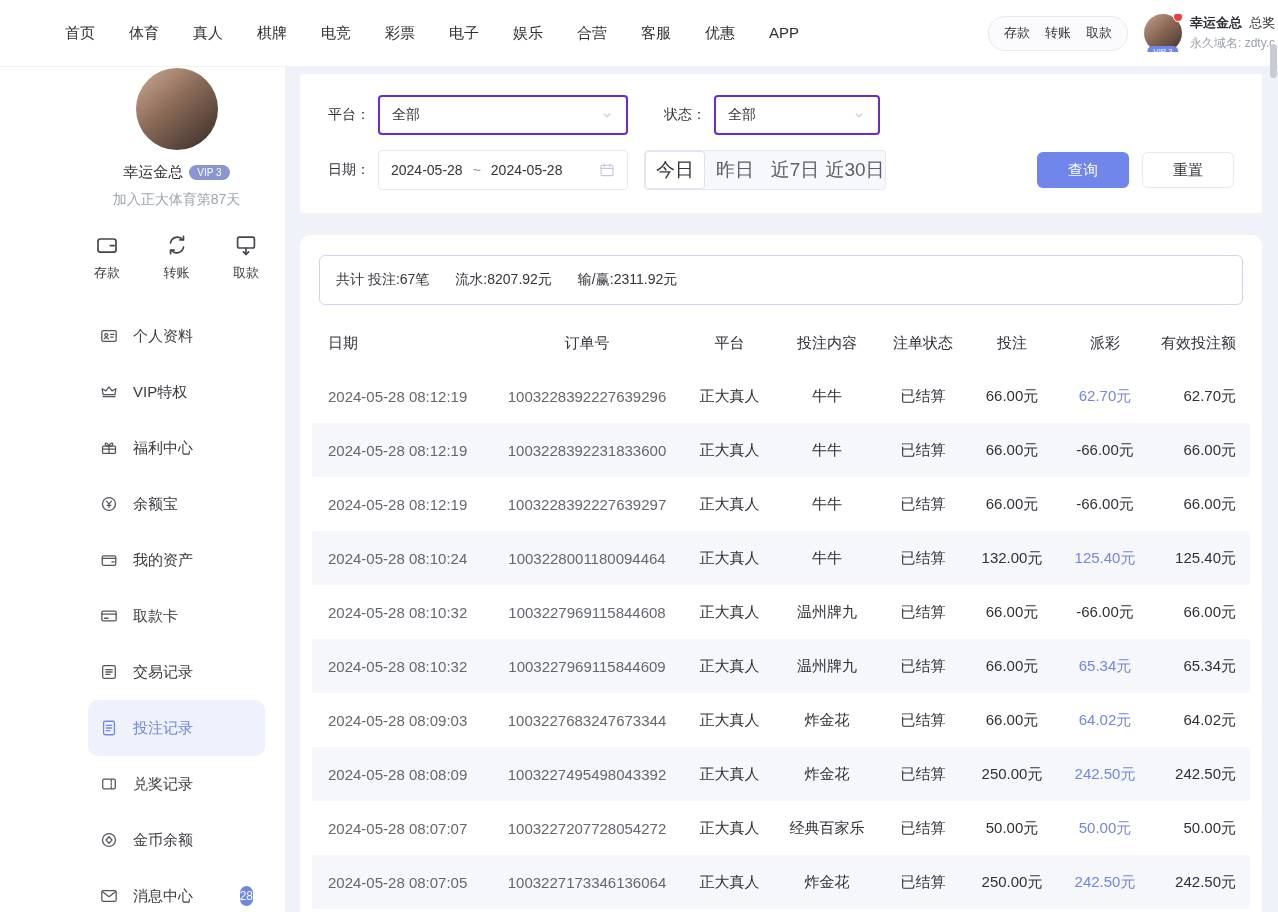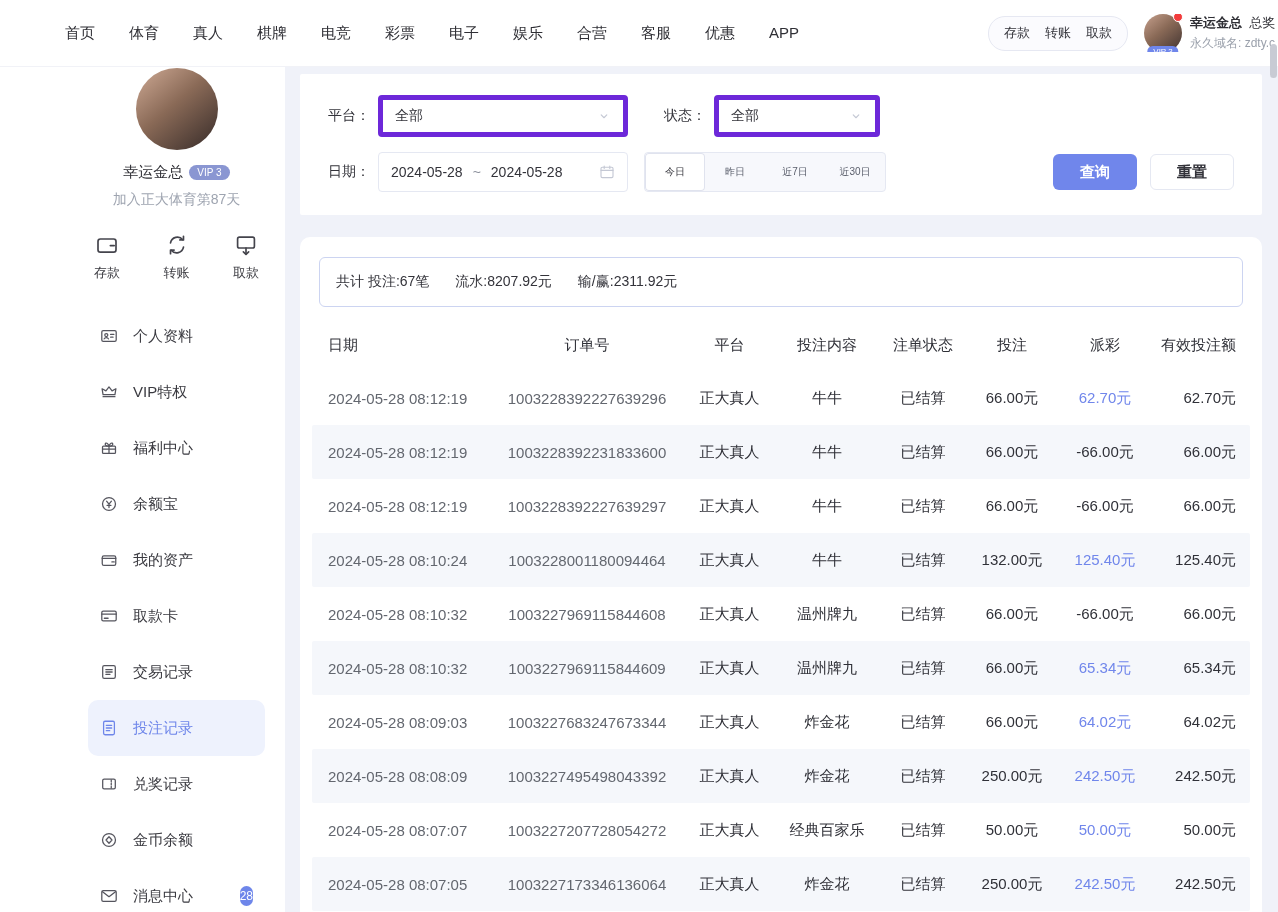--- a/index.html
+++ b/index.html
@@ -60,33 +60,33 @@
   .menu-item.active{background:#eef2fd;color:#6e86ea;}
   .menu-item.active .mi-icon{color:#6e86ea;}
   .mi-label{white-space:nowrap;}
   .mi-badge{margin-left:auto;background:#6e86ea;color:#fff;font-size:12px;line-height:1;padding:4px 0;border-radius:10px;}
   
   main{position:absolute;left:300px;top:66px;width:962px;}
   .filter-card{background:#fff;border-radius:2px;margin-top:8px;padding:21px 28px 23px;}
   .f-row{display:flex;align-items:center;}
   .f-row + .f-row{margin-top:15px;}
   .f-label{font-size:14px;color:#33333a;margin-right:8px;white-space:nowrap;}
-  .select{width:250px;height:40px;border:5px solid #6d28d9;border-radius:4px;display:flex;align-items:center;
+  .select{width:250px;height:40px;border:2px solid #6d28d9;border-radius:4px;display:flex;align-items:center;
     justify-content:space-between;padding:16px 12px;font-size:14px;color:#33333a;cursor:pointer;background:#fff;box-sizing:border-box;}
   .select.small{width:166px;}
   .sel-chev,.cal{color:#c4c8d4;display:flex;}
   .gap-left{margin-left:36px;}
   .date-box{width:250px;height:40px;border:1px solid #e5e8f2;border-radius:4px;display:flex;align-items:center;
     padding:0 12px;font-size:14px;color:#33333a;gap:10px;cursor:pointer;box-sizing:border-box;}
   .date-box .cal{margin-left:auto;}
   .range-group{display:flex;margin-left:16px;border:1px solid #e5e8f2;border-radius:4px;height:40px;background:#f7f8fc;box-sizing:border-box;overflow:hidden;}
-  .range-btn{width:60px;display:flex;align-items:center;justify-content:center;font-size:10px;color:#5a5e6b;cursor:pointer;}
+  .range-btn{width:60px;display:flex;align-items:center;justify-content:center;font-size:19px;color:#5a5e6b;cursor:pointer;}
   .range-btn.active{background:#fff;color:#33333a;box-shadow:inset 0 0 0 1px #e0e3ee;border-radius:4px;}
   .f-actions{margin-left:auto;display:flex;gap:13px;}
-  .btn{width:84px;height:36px;border-radius:6px;font-size:15px;display:flex;align-items:center;justify-content:center;cursor:pointer;box-sizing:border-box;font-weight:bold;}
+  .btn{width:92px;height:36px;border-radius:6px;font-size:15px;display:flex;align-items:center;justify-content:center;cursor:pointer;box-sizing:border-box;}
   .btn-primary{background:#7086eb;color:#fff;}
   .btn-plain{background:#fff;border:1px solid #e5e8f2;color:#33333a;}
   
   .table-card{background:#fff;border-radius:10px;margin-top:22px;padding:20px 12px 12px;min-height:660px;}
   .summary-box{margin:0 7px 12px;border:1px solid #ccd4f1;border-radius:6px;padding:15px 16px;display:flex;gap:26px;font-size:14px;color:#33333a;}
   .summary-item{white-space:nowrap;}
   .thead,.trow{display:grid;grid-template-columns:180px 190px 95px 100px 92px 86px 100px 1fr;align-items:center;}
   .thead{height:52px;}
   .th{font-size:15px;color:#303138;font-weight:500;}
   .trow{height:54px;border-radius:2px;}

